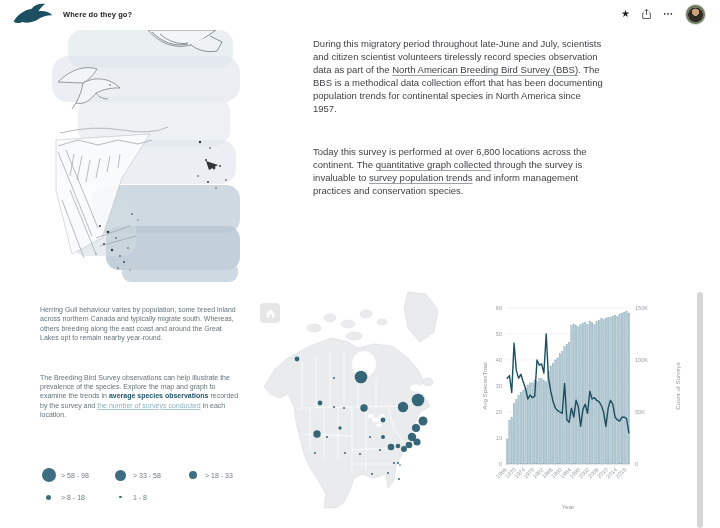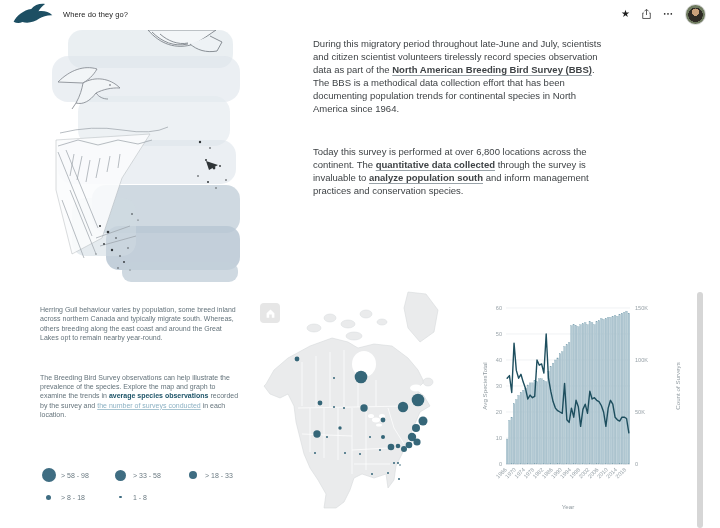--- a/index.html
+++ b/index.html
@@ -3,39 +3,39 @@
 <meta charset="utf-8">
 <style>
   * { margin:0; padding:0; box-sizing:border-box; }
   html,body { width:720px; height:528px; background:#fff; overflow:hidden;
               font-family:"Liberation Sans", sans-serif; position:relative; }
 
   
   .header { position:absolute; top:0; left:0; width:720px; height:28px;
             display:flex; align-items:center; background:#fff; z-index:5; }
   .logo { width:46px; height:26px; margin-left:9px; cursor:pointer; }
-  .doc-title { font-size:7.5px; font-weight:400; color:#1c1c1c; margin-left:8px; letter-spacing:.1px; }
+  .doc-title { font-size:7.5px; font-weight:700; color:#1c1c1c; margin-left:8px; letter-spacing:.1px; }
   .header-right { position:absolute; right:0; top:0; height:28px; display:flex; align-items:center; }
   .hicon { margin-right:11px; display:flex; align-items:center; cursor:pointer; }
   .star { font-size:10px; color:#1f1f1f; line-height:1; }
   .more { font-size:10px; color:#3c3c3c; letter-spacing:1px; line-height:1; font-weight:700; }
   .avatar { width:21px; height:21px; border-radius:50%; margin-right:14px; cursor:pointer;
             background:
               radial-gradient(circle at 50% 38%, #c9a07a 0 24%, rgba(0,0,0,0) 25%),
               radial-gradient(circle at 50% 52%, #2f2b25 0 52%, rgba(0,0,0,0) 53%),
               radial-gradient(circle at 50% 50%, #6e7a5f 0 100%);
             border:0.5px solid #d8d8d8; }
 
   
   .illustration { position:absolute; left:0; top:30px; width:302px; height:252px; }
   .article { position:absolute; left:313px; top:38px; width:290px;
              font-size:9.5px; line-height:12.9px; color:#3f4346; }
   .article p { margin-bottom:31px; }
   .article a { color:#3f4346; text-decoration:underline; text-decoration-color:#9aa3a9;
-               text-underline-offset:1.5px; cursor:pointer;font-weight:bold; }
+               text-underline-offset:1.5px; cursor:pointer; }
 
   
   .aside { position:absolute; left:40px; top:305px; width:200px;
            font-size:7px; line-height:9.4px; color:#64737b; }
   .aside p { margin-bottom:30px; }
   .aside .em { color:#1d5468; font-weight:700; }
   .aside a { color:#8cb1c3; text-decoration:underline; text-decoration-color:#a9c6d3;
              text-underline-offset:1px; cursor:pointer; }
 
   
@@ -141,24 +141,24 @@
       <circle cx="124" cy="232" r="0.9"></circle>
     <circle cx="118" cy="238" r="0.7"></circle>
       <circle cx="130" cy="240" r="0.5"></circle>
       <circle cx="138" cy="190" r="0.6"></circle>
     <circle cx="132" cy="184" r="0.8"></circle>
   </g>
 </svg>
 
 <div class="article">
   <p>
-    <span>During this migratory period throughout late-June and July, scientists and citizen scientist volunteers tirelessly record species observation data as part of the </span><a>North American Breeding Bird Survey (BBS)</a><span>. The BBS is a methodical data collection effort that has been documenting population trends for continental species in North America since 1964.</span>
+    <span>During this migratory period throughout late-June and July, scientists and citizen scientist volunteers tirelessly record species observation data as part of the </span><a>North American Breeding Bird Survey (BBS)</a><span>. The BBS is a methodical data collection effort that has been documenting population trends for continental species in North America since 1957.</span>
   </p>
   <p>
-    <span>Today this survey is performed at over 6,800 locations across the continent. The </span><a>quantitative data collected</a><span> through the survey is invaluable to </span><a>analyze population south</a><span> and inform management practices and conservation species.</span>
+    <span>Today this survey is performed at over 6,800 locations across the continent. The </span><a>quantitative graph collected</a><span> through the survey is invaluable to </span><a>survey population trends</a><span> and inform management practices and conservation species.</span>
   </p>
 </div>
 
 <div class="aside">
   <p>Herring Gull behaviour varies by population, some breed inland across northern Canada and typically migrate south. Whereas, others breeding along the east coast and around the Great Lakes opt to remain nearby year-round.</p>
   <p>
     <span>The Breeding Bird Survey observations can help illustrate the prevalence of the species. Explore the map and graph to examine the trends in </span><span class="em">average species observations</span><span> recorded by the survey and </span><a>the number of surveys conducted</a><span> in each location.</span>
   </p>
 </div>
 

